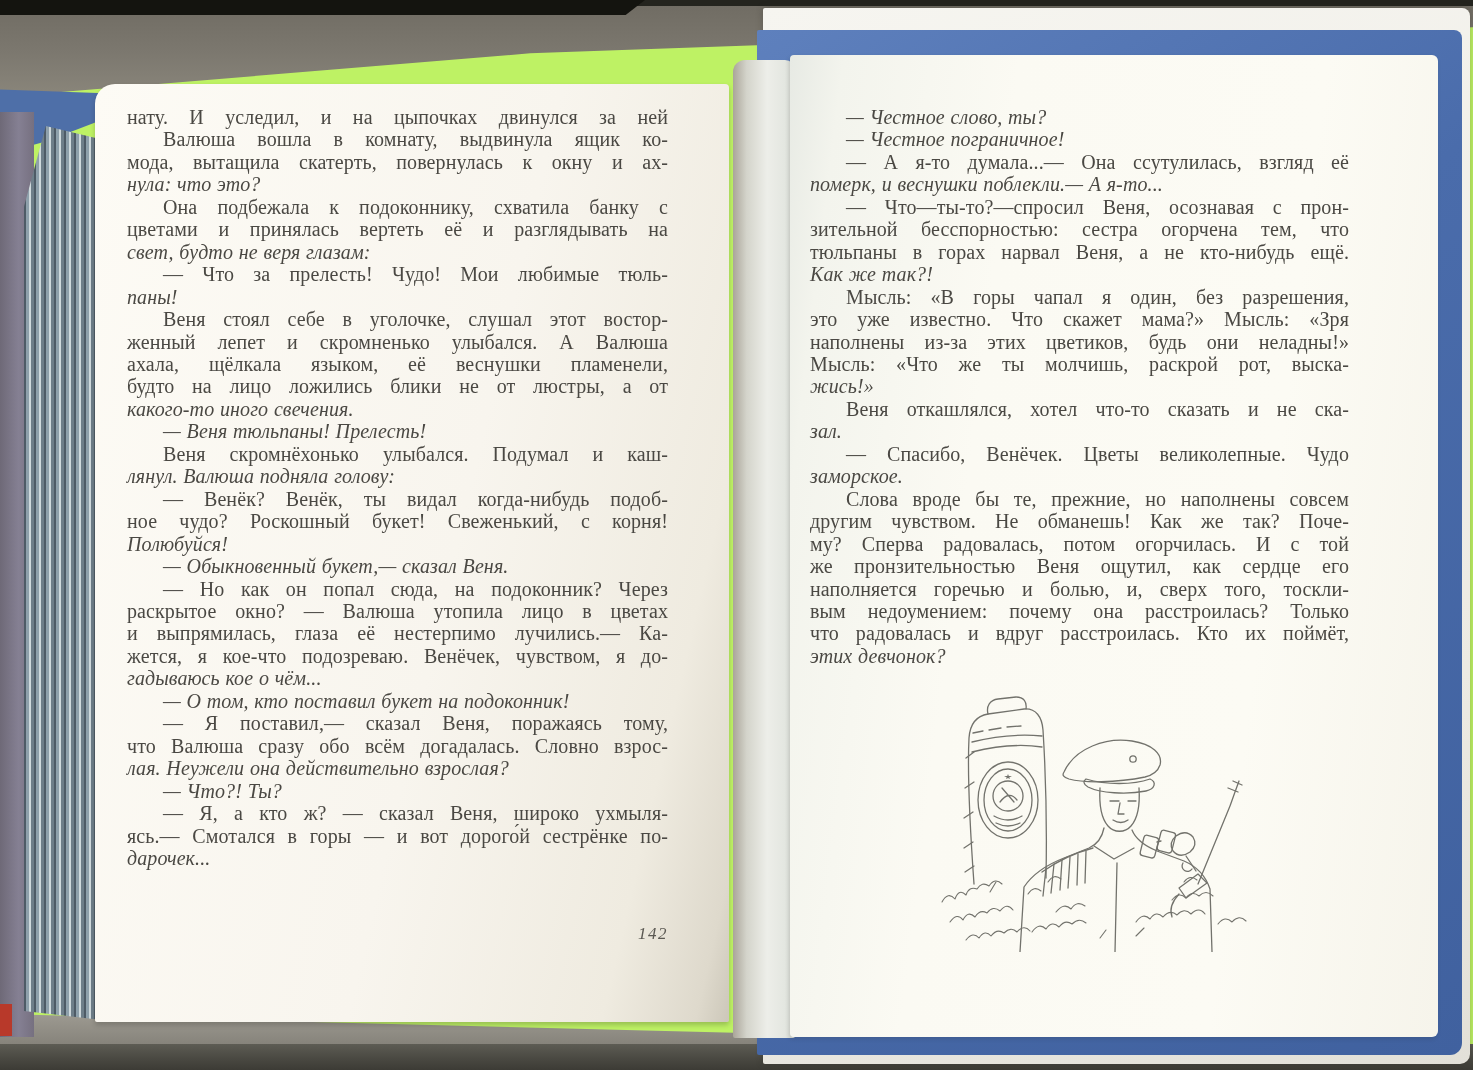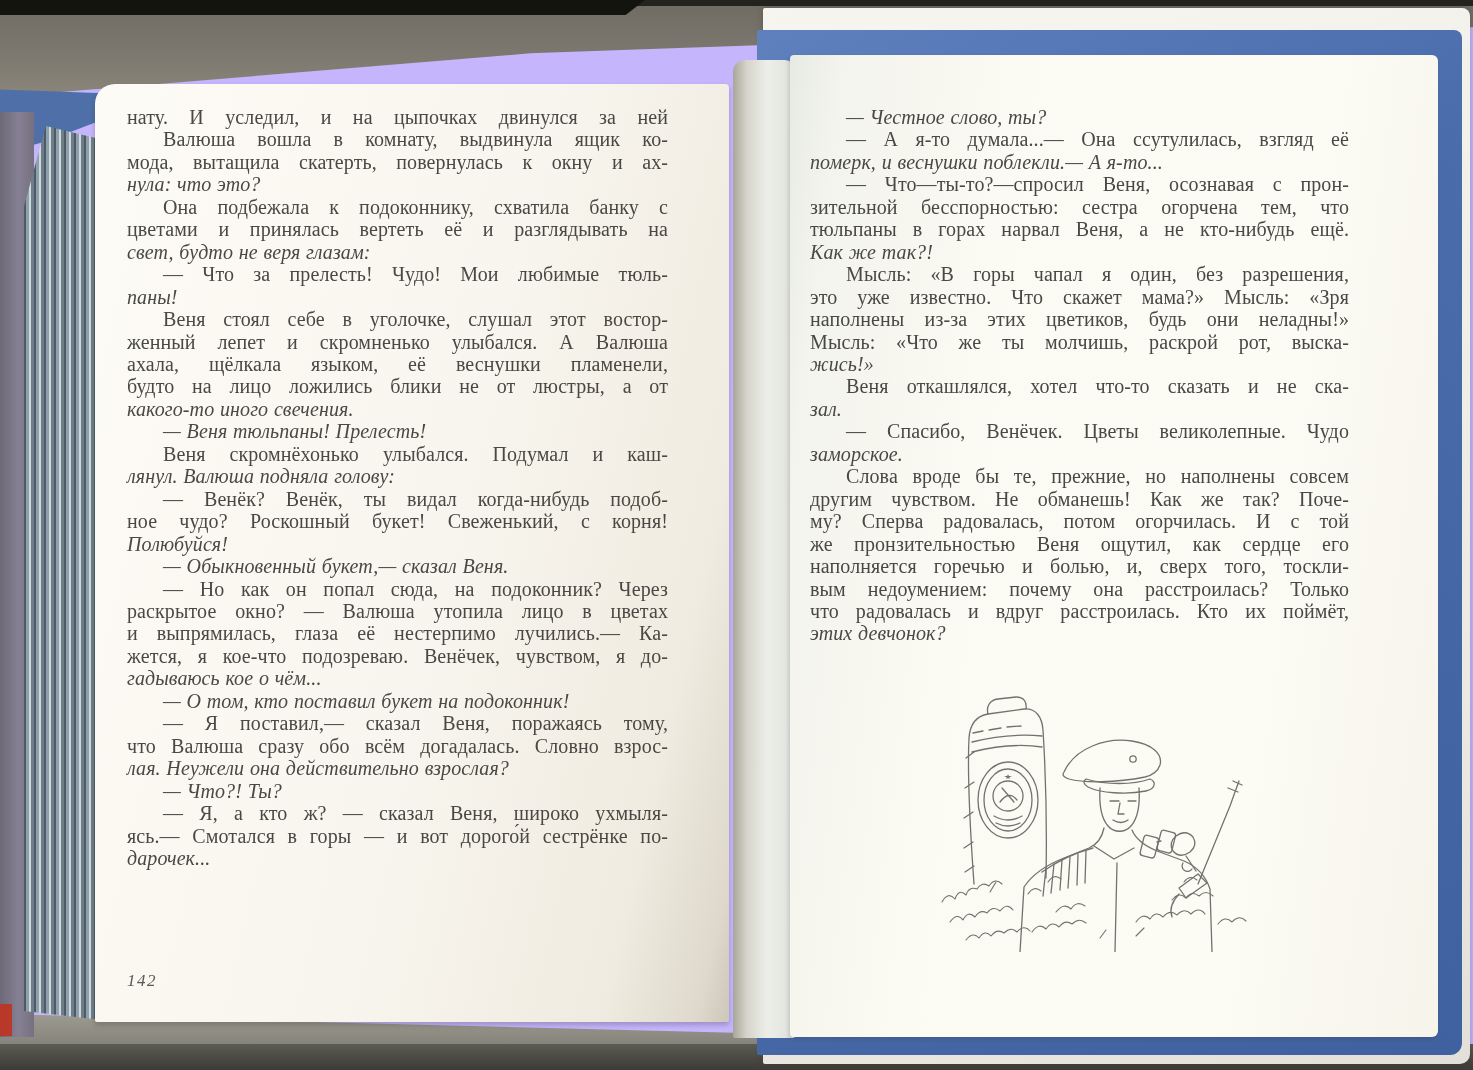--- a/index.html
+++ b/index.html
@@ -1,18 +1,18 @@
 <!DOCTYPE html>
 <html><head>
 <meta charset="utf-8">
 <style>
   html,body{margin:0;padding:0;background:#98958d;}
   .scene{
     position:relative;width:1473px;height:1070px;overflow:hidden;
-    background:#c4b5fd;
+    background:#bef264;
     font-family:"Liberation Serif","DejaVu Serif",serif;
   }
   
   .top-band{
     position:absolute;top:0;left:0;width:1473px;height:97px;
     background:linear-gradient(180deg,#6f6b62 0%,#7c786f 55%,#8a867b 100%);
     clip-path:polygon(0 0,100% 0,100% 28%,62% 41%,36% 55%,0 100%);
   }
   .top-black-thin{position:absolute;top:0;left:0;width:1473px;height:6px;background:#24241e;}
   .top-black-left{position:absolute;top:0;left:0;width:645px;height:15px;background:#14140f;
@@ -66,22 +66,22 @@
     box-shadow:-1px 2px 4px rgba(40,40,30,.15);
   }
   
   .text-col{position:absolute;color:#4a4843;font-size:20px;line-height:22.45px;letter-spacing:.1px;}
   .text-left{left:127px;top:106px;width:541px;}
   .text-right{left:810px;top:106px;width:539px;}
   .line{text-align:justify;text-align-last:justify;word-spacing:.6px;}
   .line.first{text-indent:36px;}
   .line.last{text-align-last:left;font-style:italic;}
   .folio{
-    position:absolute;left:127px;top:924px;width:541px;text-align:left;
-    font-style:italic;font-size:17px;color:#5a5852;letter-spacing:1.5px;margin-top:47px;
+    position:absolute;left:127px;top:924px;width:541px;text-align:right;
+    font-style:italic;font-size:17px;color:#5a5852;letter-spacing:1.5px;
   }
   
   .illustration{position:absolute;left:936px;top:686px;width:328px;height:266px;}
   .illustration svg{width:100%;height:100%;}
 </style>
 </head>
 <body>
 
 <div class="scene">
 
@@ -135,20 +135,21 @@
       <div class="line last">лая. Неужели она действительно взрослая?</div>
       <div class="line first last">— Что?! Ты?</div>
       <div class="line first">— Я, а кто ж? — сказал Веня, широко ухмыля-</div>
       <div class="line">ясь.— Смотался в горы — и вот дорого́й сестрёнке по-</div>
       <div class="line last">дарочек...</div>
     </div>
   <div class="folio">142</div>
 
   <div class="text-col text-right">
       <div class="line first last">— Честное слово, ты?</div>
+      <div class="line first last">— Честное пограничное!</div>
       <div class="line first">— А я-то думала...— Она ссутулилась, взгляд её</div>
       <div class="line last">померк, и веснушки поблекли.— А я-то...</div>
       <div class="line first">— Что—ты-то?—спросил Веня, осознавая с прон-</div>
       <div class="line">зительной бесспорностью: сестра огорчена тем, что</div>
       <div class="line">тюльпаны в горах нарвал Веня, а не кто-нибудь ещё.</div>
       <div class="line last">Как же так?!</div>
       <div class="line first">Мысль: «В горы чапал я один, без разрешения,</div>
       <div class="line">это уже известно. Что скажет мама?» Мысль: «Зря</div>
       <div class="line">наполнены из-за этих цветиков, будь они неладны!»</div>
       <div class="line">Мысль: «Что же ты молчишь, раскрой рот, выска-</div>

